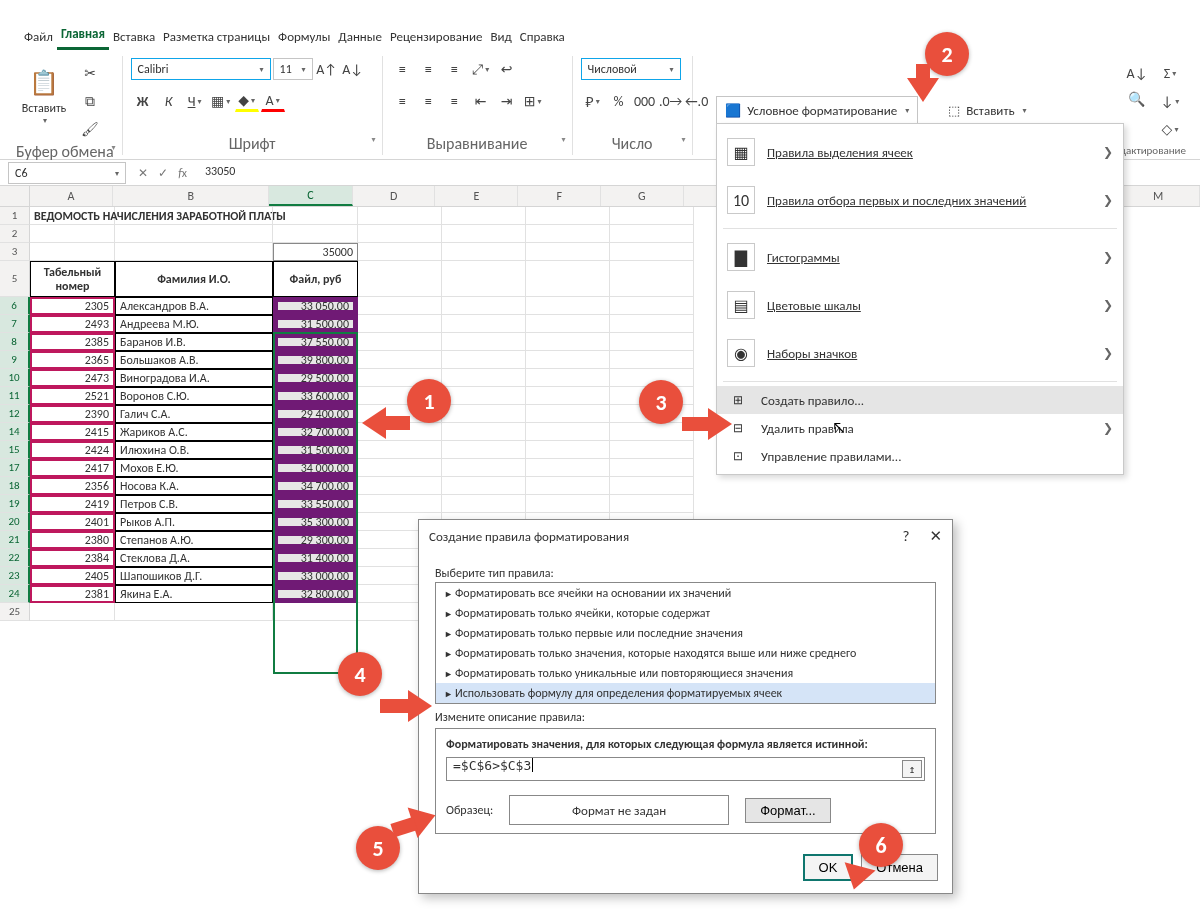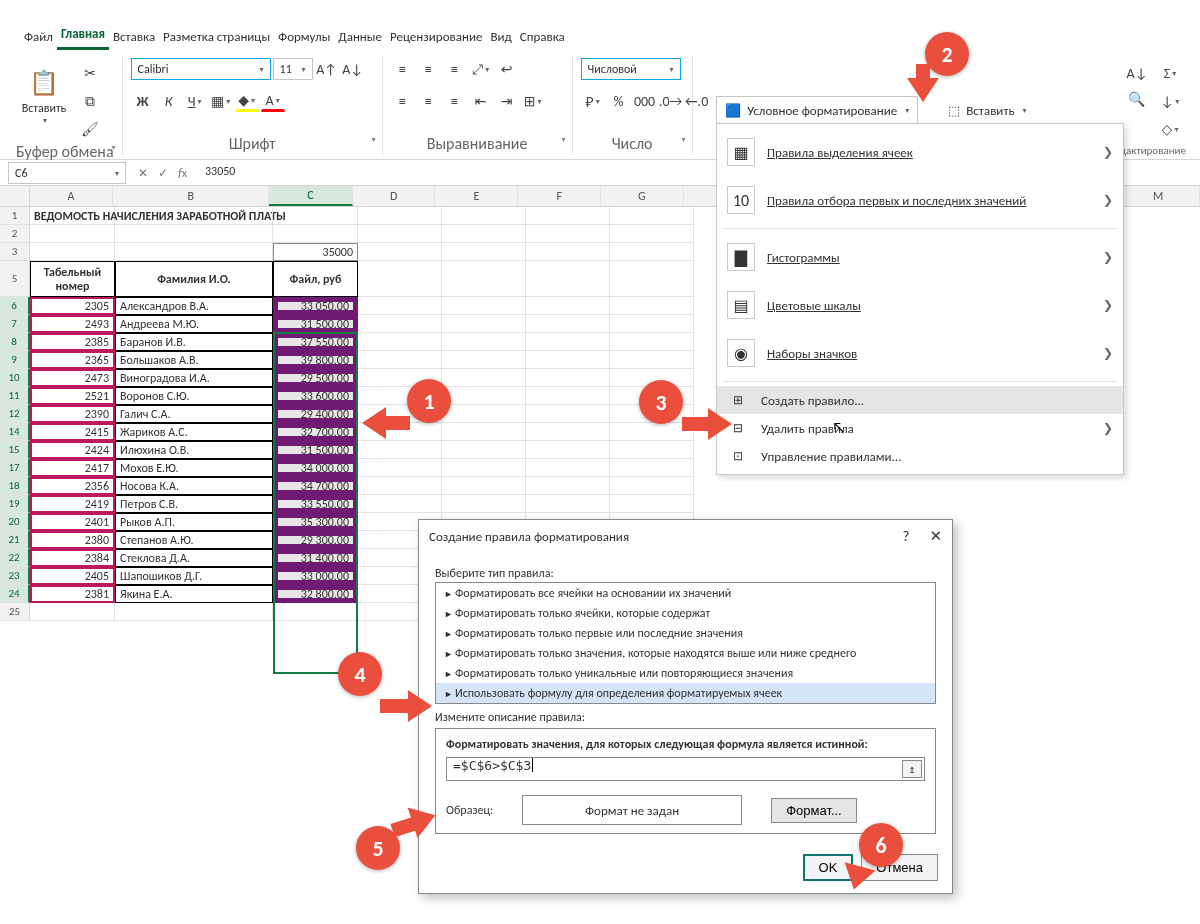--- a/index.html
+++ b/index.html
@@ -76,21 +76,21 @@
 .dlg-body { padding: 8px 16px 12px 16px; }
 .dlg-label { font-size: 12px; margin: 6px 0 2px 0; }
 .rule-list { border: 1px solid #888; }
 .rule-opt { padding: 3px 8px; font-size: 12px; }
 .rule-opt::before { content: "► "; font-size: 9px; }
 .rule-opt.sel { background: #d5e4f7; }
 .edit-box { border: 1px solid #888; padding: 8px 10px; margin-top: 4px; }
 .edit-title { font-weight: 700; font-size: 12px; margin-bottom: 6px; }
 .formula-in { width: 100%; border: 1px solid #888; height: 24px; position: relative; display: flex; align-items: flex-start; padding: 0 30px 0 6px; font-family: Consolas, monospace; font-size: 13px; }
 .formula-in .range-btn { position: absolute; right: 2px; top: 2px; width: 20px; height: 18px; border: 1px solid #888; display: flex; align-items: center; justify-content: center; font-size: 11px; background: #f4f4f4; }
-.sample-row { display: flex; align-items: center; gap: 29px; margin-top: 14px; }
+.sample-row { display: flex; align-items: center; gap: 16px; margin-top: 14px; }
 .sample-lbl { font-size: 12px; }
 .sample-box { border: 1px solid #888; width: 220px; height: 30px; display: flex; align-items: center; justify-content: center; font-size: 13px; }
 .btn { border: 1px solid #888; padding: 4px 14px; font-size: 13px; background: #f4f4f4; cursor: pointer; }
 .btn.default { border: 2px solid #0f766e; }
 .btn.hl { background: #e5e5e5; }
 .dlg-footer { display: flex; justify-content: flex-end; gap: 8px; padding: 8px 14px 12px 14px; }
 
 
 .callout { position: absolute; width: 44px; height: 44px; border-radius: 50%; background: #e94f3c; color: #fff; display: flex; align-items: center; justify-content: center; font-size: 22px; font-weight: 700; box-shadow: 0 1px 4px rgba(0,0,0,.3); }
 .arrow-head { position: absolute; width: 0; height: 0; border-top: 16px solid transparent; border-bottom: 16px solid transparent; border-left: 24px solid #e94f3c; }

